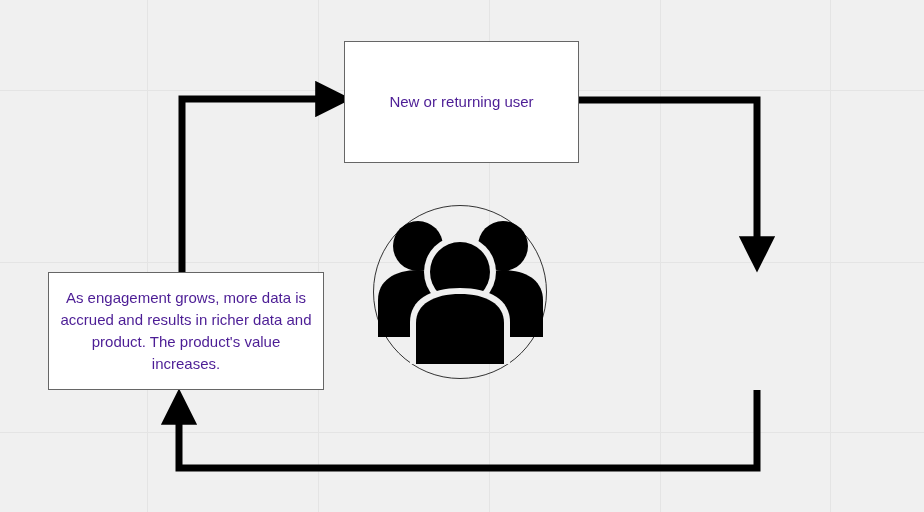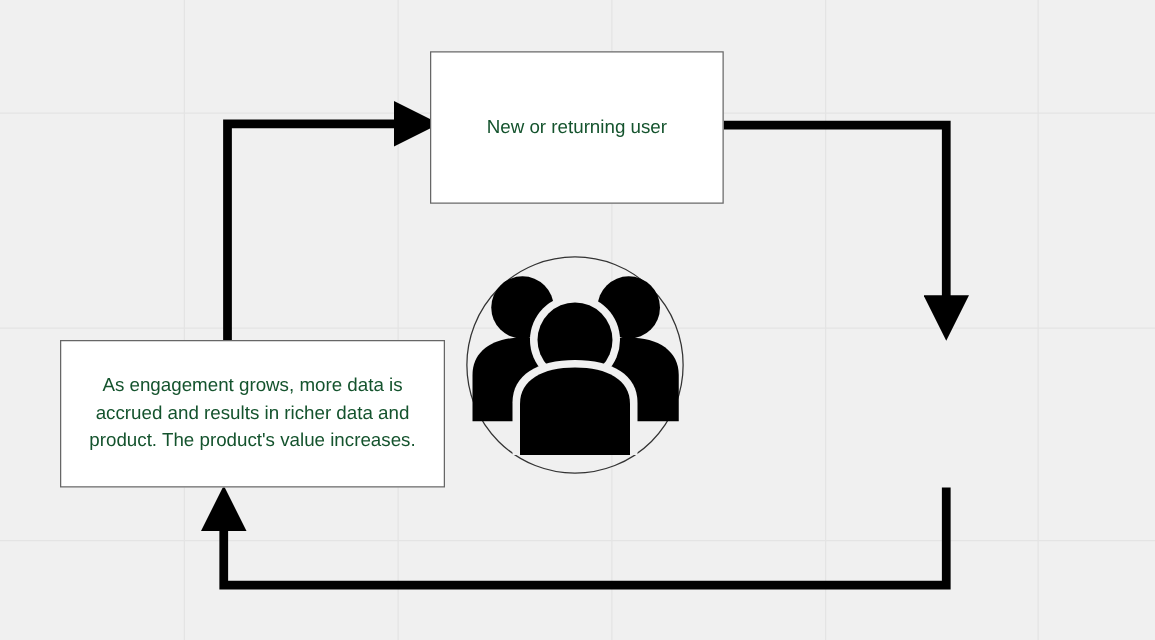--- a/index.html
+++ b/index.html
@@ -43,32 +43,32 @@
   
   .node {
     position: absolute;
     background: #ffffff;
     border: 1px solid #666666;
     box-sizing: border-box;
     display: flex;
     align-items: center;
     justify-content: center;
     text-align: center;
-    color: #14532d;
+    color: #4c1d95;
     font-size: 15px;
     line-height: 22px;
     padding: 4px 10px;
   }
   #node-top {
     left: 344px; top: 41px;
     width: 235px; height: 122px;
   }
   #node-left {
     left: 48px; top: 272px;
-    width: 308px; height: 118px;
+    width: 276px; height: 118px;
   }
   #node-right {
     left: 631px; top: 272px;
     width: 254px; height: 118px;
   }
   .node-label { display: block; }
   
   #connectors {
     position: absolute;
     left: 0; top: 0;

